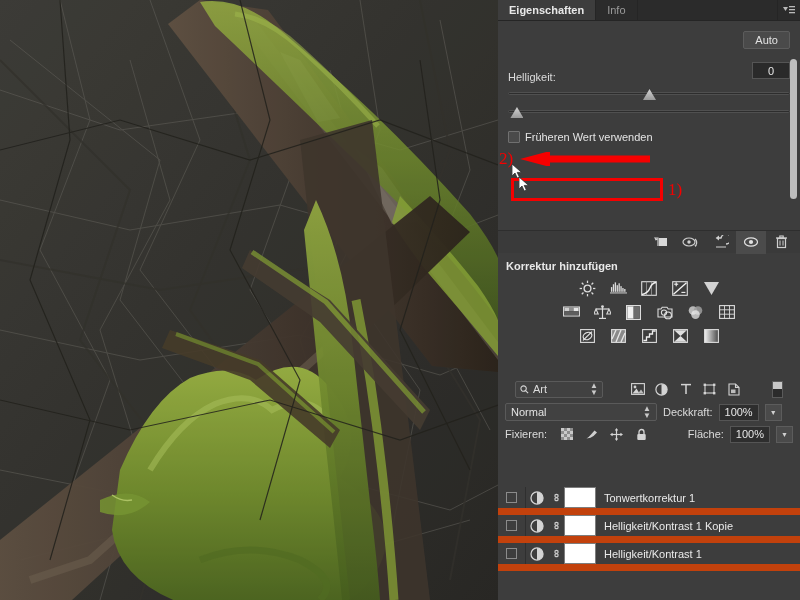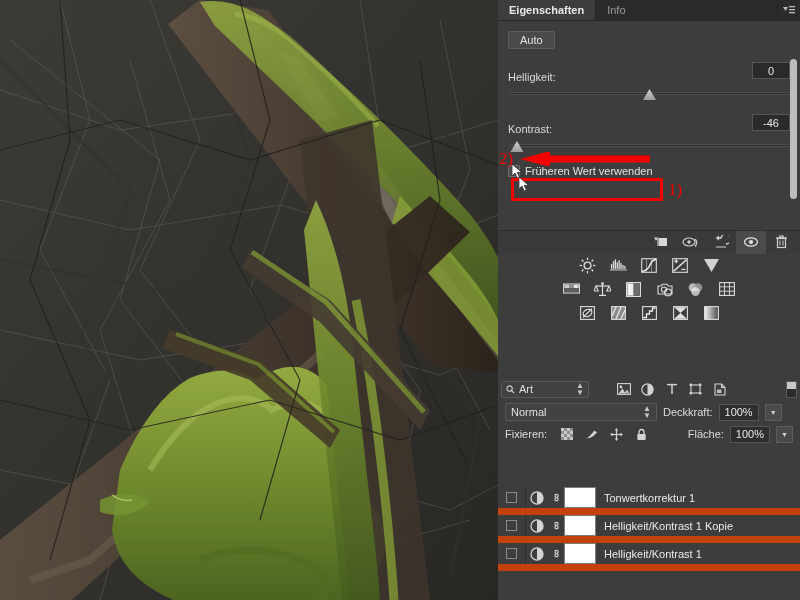--- a/index.html
+++ b/index.html
@@ -48,21 +48,21 @@
     height: 26px; padding: 0 8px; background: #3d3d3d;
     border-bottom: 1px solid #2e2e2e;
   }
   .icon-box {
     width: 17px; height: 17px; background: #2a2a2a; border: 1px solid #4e4e4e;
     display: flex; align-items: center; justify-content: center;
   }
   .prop-title { font-size: 11px; font-weight: bold; color: #e6e6e6; }
 
   .prop-body { position: relative; padding: 0 10px; background: #3d3d3d; }
-  .auto-row { display: flex; justify-content: flex-start; padding-top: 10px; }
+  .auto-row { display: flex; justify-content: flex-end; padding-top: 10px; }
   .btn-auto {
     background: #4a4a4a; border: 1px solid #5c5c5c; border-radius: 2px;
     color: #e2e2e2; font-size: 11px; padding: 2px 11px;
   }
 
   .slider-label-row {
     display: flex; align-items: center; justify-content: space-between;
     margin-top: 9px;
   }
   .slider-label { font-size: 11px; color: #dcdcdc; margin-top: 13px; }
@@ -115,21 +115,21 @@
   .corr-row {
     display: flex; justify-content: center; gap: 9px; padding: 3px 0;
   }
   .corr-ico {
     width: 22px; height: 18px; display: flex; align-items: center;
     justify-content: center;
   }
 
   
   #layers { background: #3d3d3d; height: 223px; position: relative; }
-  .row-bar { display: flex; align-items: center; height: 24px; padding: 0 3px; gap: 18px; }
+  .row-bar { display: flex; align-items: center; height: 24px; padding: 0 17px; gap: 18px; }
   .search-pill {
     display: flex; align-items: center; gap: 4px;
     background: #414141; border: 1px solid #5a5a5a; border-radius: 2px;
     height: 17px; width: 88px; padding: 0 4px; font-size: 11px; color: #dcdcdc;
   }
   .stepper { margin-left: auto; font-size: 8px; line-height: 7px; color: #c9c9c9; }
   .filter-icons { display: flex; align-items: center; gap: 9px; margin-left: 9px; }
   .fi { width: 15px; height: 15px; display: flex; align-items: center; justify-content: center; }
   .toggle-sw {
     width: 11px; height: 17px; margin-left: auto;
@@ -322,24 +322,20 @@
 
         <div class="slider-label-row">
           <span class="slider-label">Helligkeit:</span>
           <div class="num-field">0</div>
         </div>
         <div class="track-wrap">
           <div class="track"></div>
           <div class="knob" id="knob-brightness" style="left: calc(50% - 6px);"></div>
         </div>
 
-        <div class="slider-label-row">
-          <span class="slider-label">Kontrast:</span>
-          <div class="num-field">-46</div>
-        </div>
         <div class="track-wrap">
           <div class="track"></div>
           <div class="knob" id="knob-contrast" style="left: calc(3% - 6px);"></div>
         </div>
 
         <div class="checkbox-row">
           <div class="cbox"></div>
           <span class="cbox-label">Früheren Wert verwenden</span>
         </div>
       </div>
@@ -382,20 +378,21 @@
               <rect x="4.8" y="1" width="3.4" height="2" fill="none" stroke="#cfcfcf" stroke-width="1.1"></rect>
               <line x1="5" y1="5.5" x2="5" y2="10.6" stroke="#cfcfcf" stroke-width="1"></line>
               <line x1="8" y1="5.5" x2="8" y2="10.6" stroke="#cfcfcf" stroke-width="1"></line>
             </svg>
         </div>
       </div>
     </div>
 
 
     <div id="corrections">
+      <div class="corr-title">Korrektur hinzufügen</div>
 
       <div class="corr-row">
         <div class="corr-ico">
           <svg width="17" height="17" viewBox="0 0 16 16">
               <circle cx="8" cy="8" r="3.2" fill="none" stroke="#dcdcdc" stroke-width="1.3"></circle>
               <g stroke="#dcdcdc" stroke-width="1.2">
                 <line x1="8" y1="0.6" x2="8" y2="2.8"></line>
                 <line x1="8" y1="13.2" x2="8" y2="15.4"></line>
                 <line x1="0.6" y1="8" x2="2.8" y2="8"></line>
                 <line x1="13.2" y1="8" x2="15.4" y2="8"></line>

